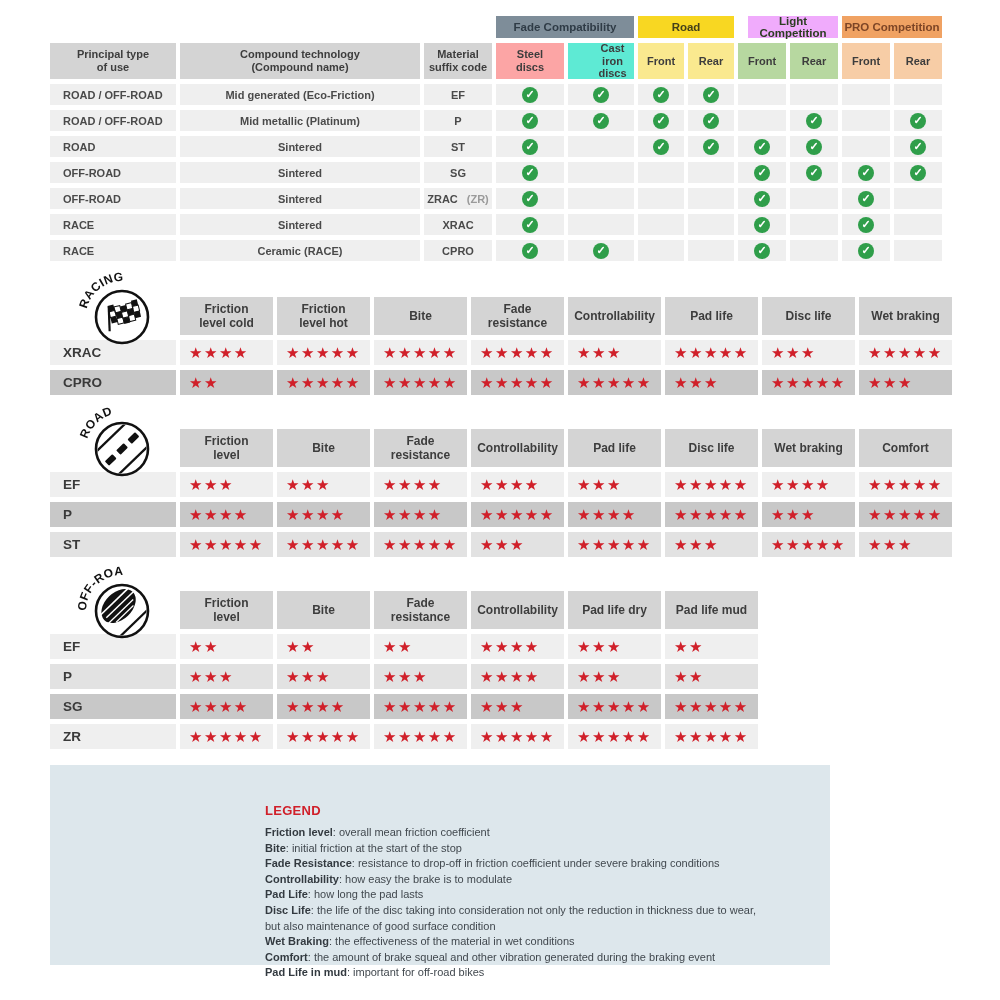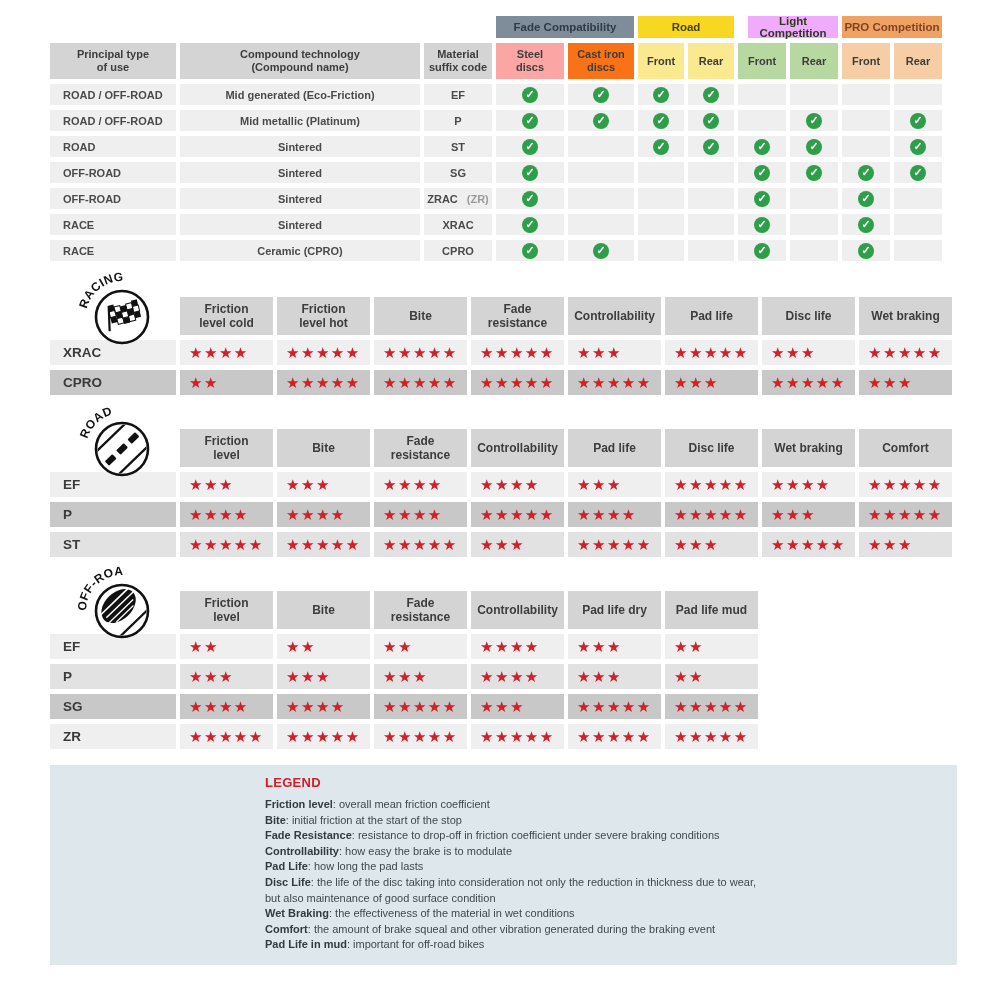--- a/index.html
+++ b/index.html
@@ -34,21 +34,21 @@
   .rate-h { height:38px; background:#d4d4d4; font-weight:700; font-size:12px; line-height:1.18; white-space:pre-line; color:#3d3d3d; }
   .row-label { height:25px; justify-content:flex-start; padding-left:13px; font-weight:700; font-size:13.5px; color:#3a3a3a; }
   .stars { height:25px; justify-content:flex-start; padding-left:9px; color:#d0202a; font-size:15px; letter-spacing:1.5px; overflow:hidden; white-space:nowrap; }
   .shade-light  { background:#efefef; }
   .shade-medium { background:#e2e2e2; }
   .shade-dark   { background:#c8c8c8; }
   .section-icon { position:absolute; left:26px; top:-30px; width:90px; height:90px; }
   .arc-text { font-size:12px; font-weight:700; letter-spacing:0.5px; fill:#111; }
 
   
-  .legend-box { margin:16px 0 0 50px; width:907px; height:200px; background:#dde7ec; padding:10px 30px 20px 215px; }
+  .legend-box { margin:16px 0 0 50px; width:780px; height:200px; background:#dde7ec; padding:38px 30px 20px 215px; }
   .legend-title { color:#d0202a; font-weight:700; font-size:13px; margin-bottom:7px; letter-spacing:0.3px; }
   .legend-line { font-size:11px; line-height:15.6px; color:#41484e; }
   .legend-line .term { font-weight:700; color:#333a40; }
 </style>
 </head>
 <body>
 
 <div class="page">
 
   <div class="compat-grid" id="compat-grid">
@@ -58,21 +58,21 @@
       <div class="cell group-h" style="grid-column: span 2; background: #f0abfc; color: rgb(44, 62, 34); margin-left: 10px;">Light Competition</div>
       <div class="cell group-h" style="grid-column: span 2; background: rgb(240, 162, 99); color: rgb(125, 69, 38);">PRO Competition</div>
       <div class="cell col-h">Principal type
 of use</div>
       <div class="cell col-h">Compound technology
 (Compound name)</div>
       <div class="cell col-h">Material
 suffix code</div>
       <div class="cell col-h" style="background: #fca5a5;">Steel
 discs</div>
-      <div class="cell col-h" style="background: #f97316;">Cast iron
+      <div class="cell col-h" style="background: #5eead4; padding-left: 23px;">Cast iron
 discs</div>
       <div class="cell col-h" style="background: rgb(250, 233, 143);">Front</div>
       <div class="cell col-h" style="background: rgb(250, 233, 143);">Rear</div>
       <div class="cell col-h" style="background: rgb(183, 216, 160);">Front</div>
       <div class="cell col-h" style="background: rgb(183, 216, 160);">Rear</div>
       <div class="cell col-h" style="background: rgb(247, 205, 166);">Front</div>
       <div class="cell col-h" style="background: rgb(247, 205, 166);">Rear</div>
       <div class="cell data use-cell">ROAD / OFF-ROAD</div>
       <div class="cell data">Mid generated (Eco-Friction)</div>
       <div class="cell data">EF</div>
@@ -187,21 +187,21 @@
       <div class="cell data check-cell"></div>
       <div class="cell data check-cell">
         <span class="check">✓</span>
       </div>
       <div class="cell data check-cell"></div>
       <div class="cell data check-cell">
         <span class="check">✓</span>
       </div>
       <div class="cell data check-cell"></div>
       <div class="cell data use-cell">RACE</div>
-      <div class="cell data">Ceramic (CPRO)</div>
+      <div class="cell data">Ceramic (RACE)</div>
       <div class="cell data">CPRO</div>
       <div class="cell data check-cell">
         <span class="check">✓</span>
       </div>
       <div class="cell data check-cell">
         <span class="check">✓</span>
       </div>
       <div class="cell data check-cell"></div>
       <div class="cell data check-cell"></div>
       <div class="cell data check-cell">

